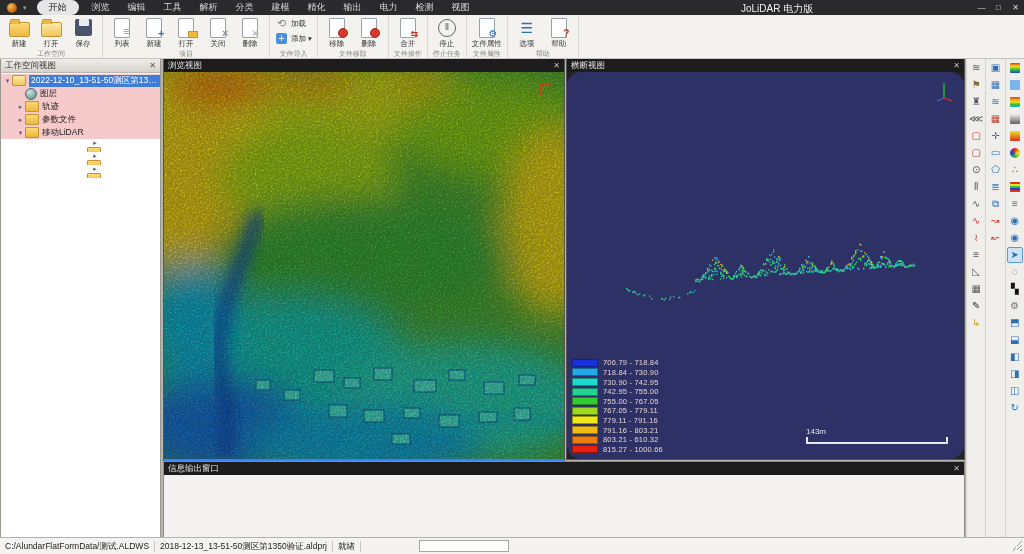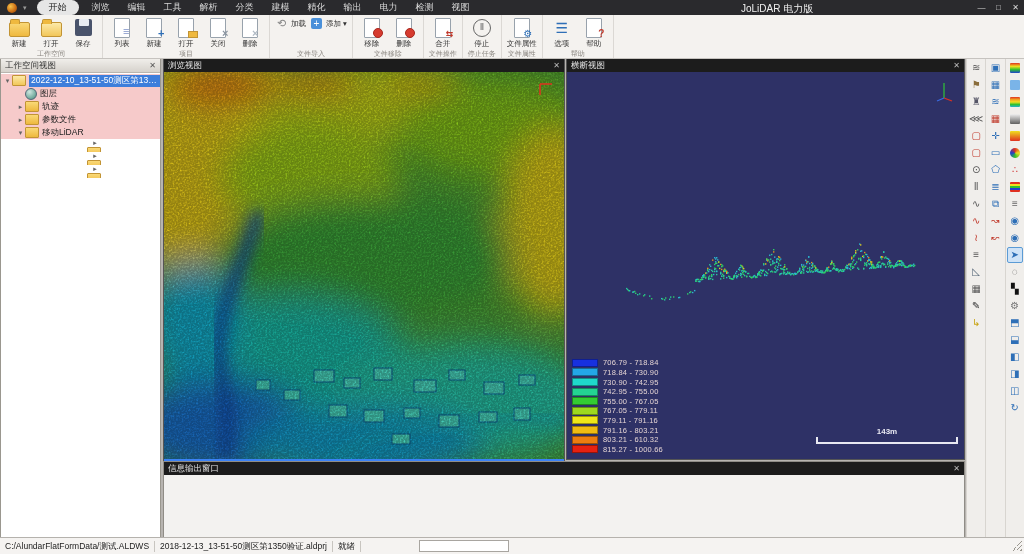--- a/index.html
+++ b/index.html
@@ -16,21 +16,21 @@
   .winctrls{margin-left:auto;display:flex;height:100%;}
   .winbtn{width:17px;height:100%;display:flex;align-items:center;justify-content:center;color:#ddd;font-size:8px;}
   
   .ribbon{position:absolute;top:15px;left:0;right:0;height:43px;background:#f4f2ef;border-bottom:1px solid #c6c3bf;display:flex;z-index:25;}
   .rgroup{position:relative;display:flex;flex-direction:column;border-right:1px solid #dbd8d4;padding:1px 3px 9px 3px;}
   .ritems{display:flex;align-items:flex-start;flex:1;}
   .rbtn{display:flex;flex-direction:column;align-items:center;min-width:28px;padding:0 2px;font-size:7.5px;color:#333;cursor:default;}
   .rlbl{margin-top:0;white-space:nowrap;line-height:9px;}
   .rgl{position:absolute;bottom:0;left:0;right:0;text-align:center;font-size:7px;color:#8a8680;line-height:9px;}
   .ric{width:23px;height:23px;position:relative;display:flex;align-items:center;justify-content:center;}
-  .rgroup.small .ritems{flex-direction:row;align-items:flex-start;}
+  .rgroup.small .ritems{flex-direction:column;align-items:flex-start;}
   .rgroup.small .rbtn{flex-direction:row;height:15px;align-items:center;gap:3px;}
   .rgroup.small .ric{width:13px;height:13px;}
   
   .ic-folder::before,.ic-folder-open::before{content:"";width:19px;height:13px;background:linear-gradient(#f9d878,#efb93f);border:1px solid #c29434;border-radius:2px;margin-top:4px;}
   .ic-folder::after,.ic-folder-open::after{content:"";position:absolute;top:3px;left:2px;width:8px;height:4px;background:#efb93f;border:1px solid #c29434;border-bottom:none;border-radius:2px 2px 0 0;}
   .ic-folder-open::before{background:linear-gradient(#fce9a8,#f2c75a);}
   .ic-save::before{content:"";width:17px;height:17px;background:#49536b;border-radius:2px;}
   .ic-save::after{content:"";position:absolute;top:3px;left:7px;width:10px;height:7px;background:#e8ecf2;border-radius:1px;}
   .ic-page::before{content:"";width:14px;height:18px;background:#fff;border:1px solid #98a2ac;border-radius:1px;}
   .ic-page::after{position:absolute;right:1px;bottom:0;font-size:9px;font-weight:bold;}
@@ -55,21 +55,21 @@
   
   .dph{height:13px;background:#1c1c1c;color:#e2e2e2;font-size:8.5px;display:flex;align-items:center;padding:0 4px;}
   .dph .x{margin-left:auto;color:#bbb;font-size:8px;}
   .lph{height:13px;background:linear-gradient(#f0eeea,#d6d2cc);color:#333;font-size:8.5px;display:flex;align-items:center;padding:0 4px;border-bottom:1px solid #b9b5af;}
   .lph .x{margin-left:auto;color:#555;font-size:8px;}
   .lpanel{position:absolute;left:0;top:58px;width:161px;bottom:16px;background:#fff;border:1px solid #9a978f;box-sizing:border-box;}
   .cpanel{position:absolute;left:163px;top:58px;width:402px;height:498px;background:#3b82f6;box-sizing:border-box;border:1px solid #555;}
   .rpanel{position:absolute;left:566px;top:58px;width:399px;height:402px;background:#222;box-sizing:border-box;border:1px solid #555;}
   .bpanel{position:absolute;left:163px;top:461px;width:802px;height:77px;background:#f3f2f0;box-sizing:border-box;border:1px solid #8f8c86;}
   .cbody{position:relative;width:100%;height:387px;overflow:hidden;}
-  .rbody{position:relative;width:100%;height:387px;overflow:hidden;background:#2e3166;}
+  .rbody{position:relative;width:100%;height:387px;overflow:hidden;background:#2e3166;border-radius:14px;}
   
   .tree{font-size:8.5px;color:#222;padding-top:1px;}
   .trow{display:flex;align-items:center;height:13px;white-space:nowrap;overflow:hidden;}
   .trow.pink{background:#f6caca;}
   .lvl0{padding-left:2px;}.lvl1{padding-left:15px;}.lvl2{padding-left:29px;flex-direction:column;}
   .arr{width:9px;color:#666;font-size:7px;flex:0 0 auto;text-align:center;}
   .ticon{width:13px;height:10px;flex:0 0 auto;margin-right:3px;position:relative;}
   .ticon.fld,.ticon.fld-open{background:linear-gradient(#fad977,#eeb83e);border:1px solid #c29434;border-radius:1px;height:9px;width:12px;}
   .ticon.fld-open{background:linear-gradient(#fce9a8,#f2c75a);}
   .ticon.globe{border-radius:50%;width:10px;height:10px;background:radial-gradient(circle at 35% 30%,#cfe6e0,#6fa89a 70%,#49806f);border:1px solid #567;}
@@ -80,21 +80,21 @@
   .rtcol{width:19px;display:flex;flex-direction:column;align-items:center;border-left:1px solid #d8d5d0;padding-top:2px;}
   .rtbtn{width:16px;height:16px;margin:0 0 1px 0;display:flex;align-items:center;justify-content:center;position:relative;border-radius:2px;}
   .rtbtn.active{background:#cfe3f7;border:1px solid #5b9bd5;box-sizing:border-box;}
   .rglyph{font-size:10px;line-height:16px;}
   .rswatch{position:absolute;inset:3px;border-radius:1px;}
   
   .legend{position:absolute;left:5px;bottom:5px;}
   .lrow{display:flex;align-items:center;height:9.6px;}
   .lsw{width:26px;height:8px;margin-right:5px;border:1px solid rgba(0,0,0,.35);box-sizing:border-box;}
   .lrange{font-size:7.5px;color:#e3d3d3;letter-spacing:.2px;}
-  .scalebar{position:absolute;right:6px;bottom:15px;width:142px;text-align:center;font-weight:bold;}
+  .scalebar{position:absolute;right:16px;bottom:15px;width:142px;}
   .scalelabel{color:#e8e8f2;font-size:8px;margin-bottom:1px;}
   .scaleline{height:5px;border-bottom:2px solid #e8e8f2;border-left:2px solid #e8e8f2;border-right:2px solid #e8e8f2;}
   .triad{position:absolute;right:10px;top:8px;}
   .mapaxis{position:absolute;right:8px;top:8px;}
   
   .statusbar{position:absolute;left:0;right:0;bottom:0;height:16px;background:#f5f3f1;border-top:1px solid #b5b2ad;display:flex;align-items:center;font-size:8.5px;color:#222;z-index:30;}
   .scell{padding:0 5px;border-right:1px solid #c8c5c0;height:11px;line-height:11px;white-space:nowrap;}
   .sbox{width:88px;height:10px;background:#fff;border:1px solid #a8a5a0;margin-left:58px;}
   .grip{margin-left:auto;width:10px;height:10px;margin-right:2px;
         background:linear-gradient(135deg,transparent 50%,#9a978f 50%,#9a978f 55%,transparent 55%,transparent 70%,#9a978f 70%,#9a978f 75%,transparent 75%,transparent 90%,#9a978f 90%);}

